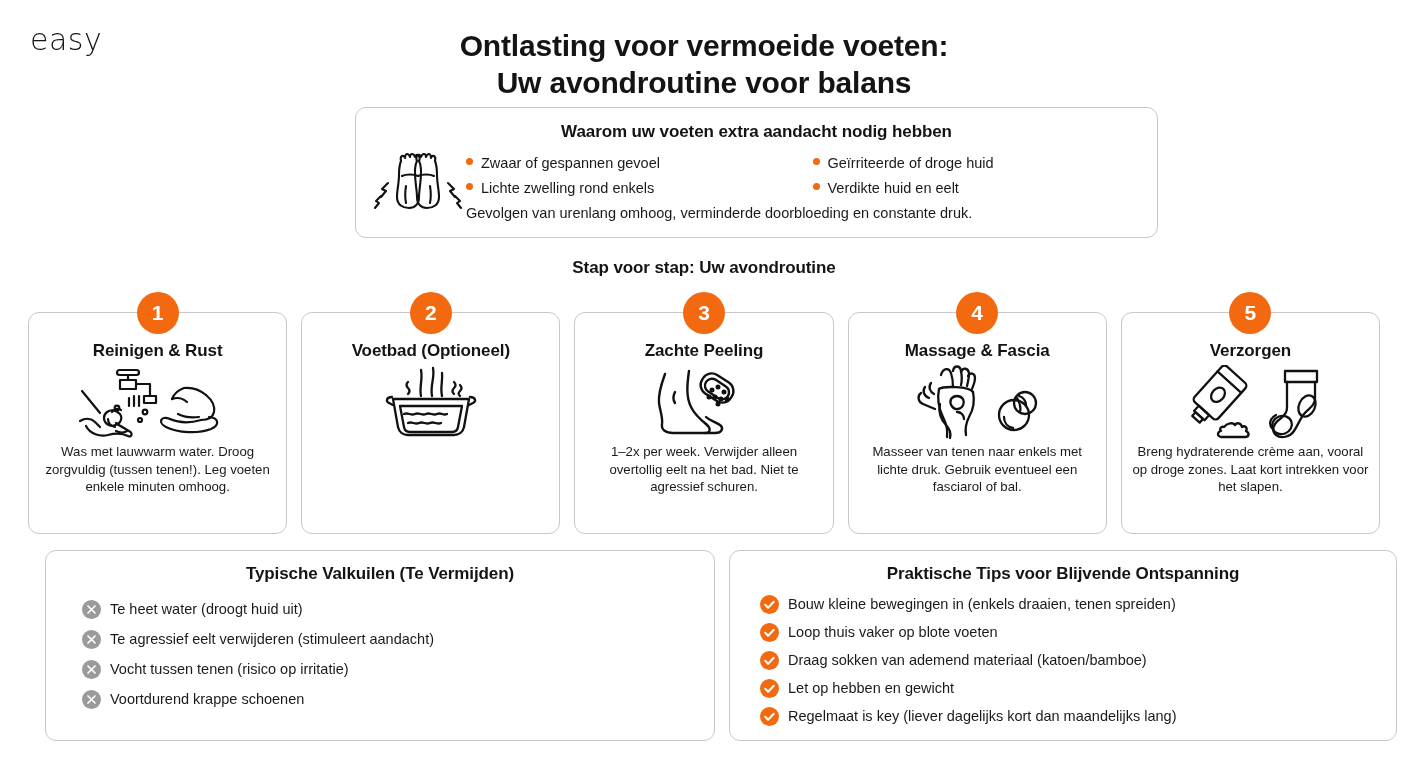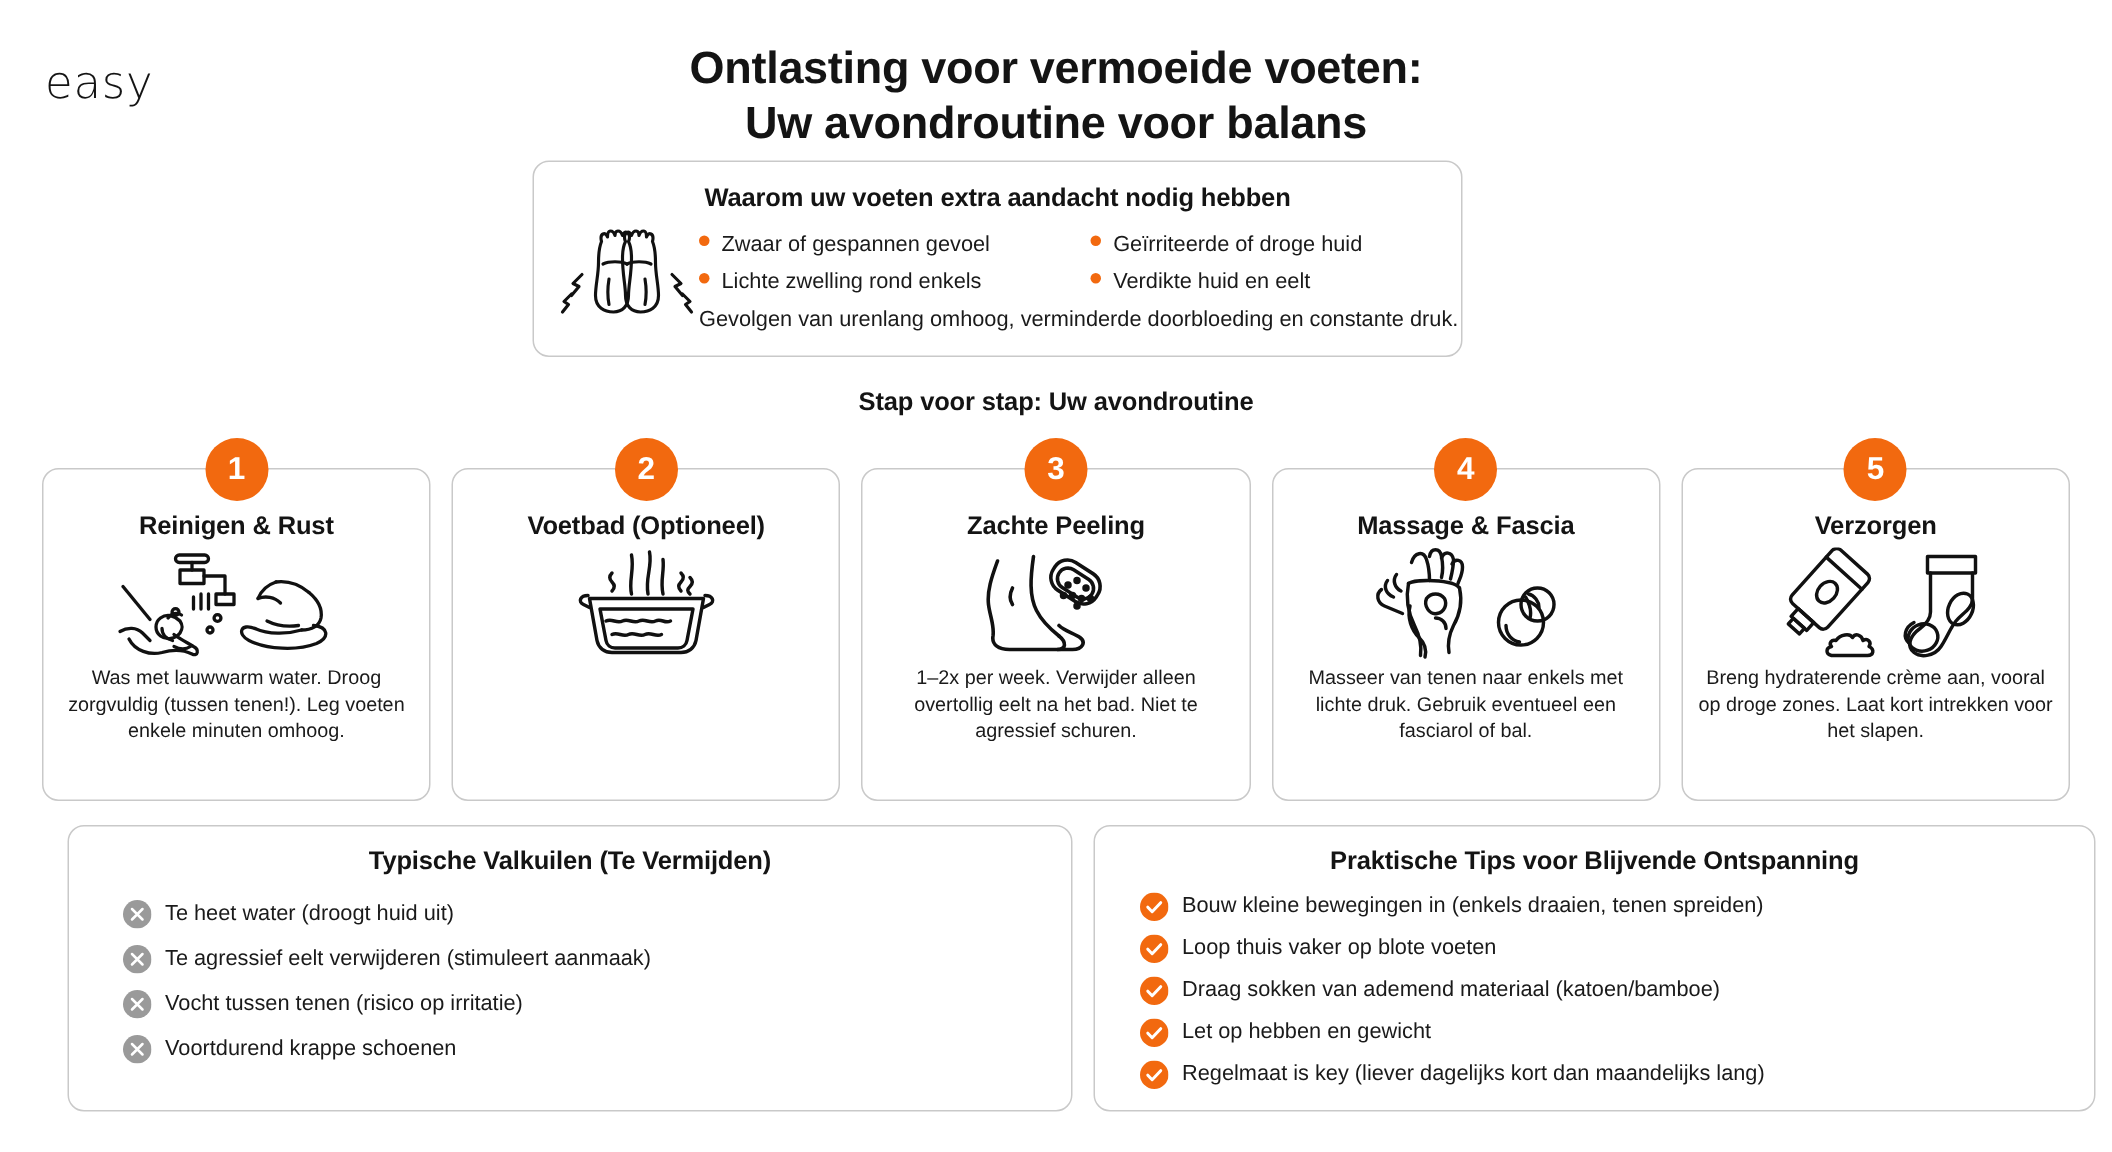--- a/index.html
+++ b/index.html
@@ -10,35 +10,35 @@
     color: #111111;
     overflow: hidden;
   }
   .page { position: relative; width: 1408px; height: 768px; }
 
   
   .logo {
     position: absolute; left: 30px; top: 22px;
     font-family: "DejaVu Sans", sans-serif;
     font-weight: 300; font-size: 30px; line-height: 1.17;
-    letter-spacing: .5px; color: #141414; margin-top: 16px;
+    letter-spacing: .5px; color: #141414;
   }
   .logo .tm { font-size: 13px; vertical-align: super; letter-spacing: 0; }
 
   
   .title {
     position: absolute; left: 330px; top: 28px; width: 748px;
     text-align: center;
     font-size: 30px; font-weight: bold; line-height: 1.23;
     letter-spacing: -.2px; color: #141414;
   }
 
   
   .why-box {
-    position: absolute; left: 355px; top: 107px; width: 620px; height: 131px;
+    position: absolute; left: 355px; top: 107px; width: 803px; height: 131px;
     border: 1px solid #c9c9c9; border-radius: 11px; background: #fff;
   }
   .why-title {
     text-align: center; font-size: 17px; font-weight: bold;
     margin-top: 14px; letter-spacing: -.1px; color: #141414;
   }
   .why-body { display: flex; align-items: center; padding: 0 14px; margin-top: 8px; }
   .feet-icon { width: 96px; flex: 0 0 96px; display: flex; justify-content: center; }
   .why-right { flex: 1; }
   .why-cols { display: flex; }
@@ -294,21 +294,21 @@
           </span>
           <span>Te heet water (droogt huid uit)</span>
         </div>
         <div class="li">
           <span class="ico">
             <svg width="19" height="19" viewBox="0 0 19 19">
                 <circle cx="9.5" cy="9.5" r="9.5" fill="#9a9a9a"></circle>
                 <path d="M6 6l7 7M13 6l-7 7" stroke="#fff" stroke-width="1.7" stroke-linecap="round"></path>
               </svg>
           </span>
-          <span>Te agressief eelt verwijderen (stimuleert aanmaak)</span>
+          <span>Te agressief eelt verwijderen (stimuleert aandacht)</span>
         </div>
         <div class="li">
           <span class="ico">
             <svg width="19" height="19" viewBox="0 0 19 19">
                 <circle cx="9.5" cy="9.5" r="9.5" fill="#9a9a9a"></circle>
                 <path d="M6 6l7 7M13 6l-7 7" stroke="#fff" stroke-width="1.7" stroke-linecap="round"></path>
               </svg>
           </span>
           <span>Vocht tussen tenen (risico op irritatie)</span>
         </div>

